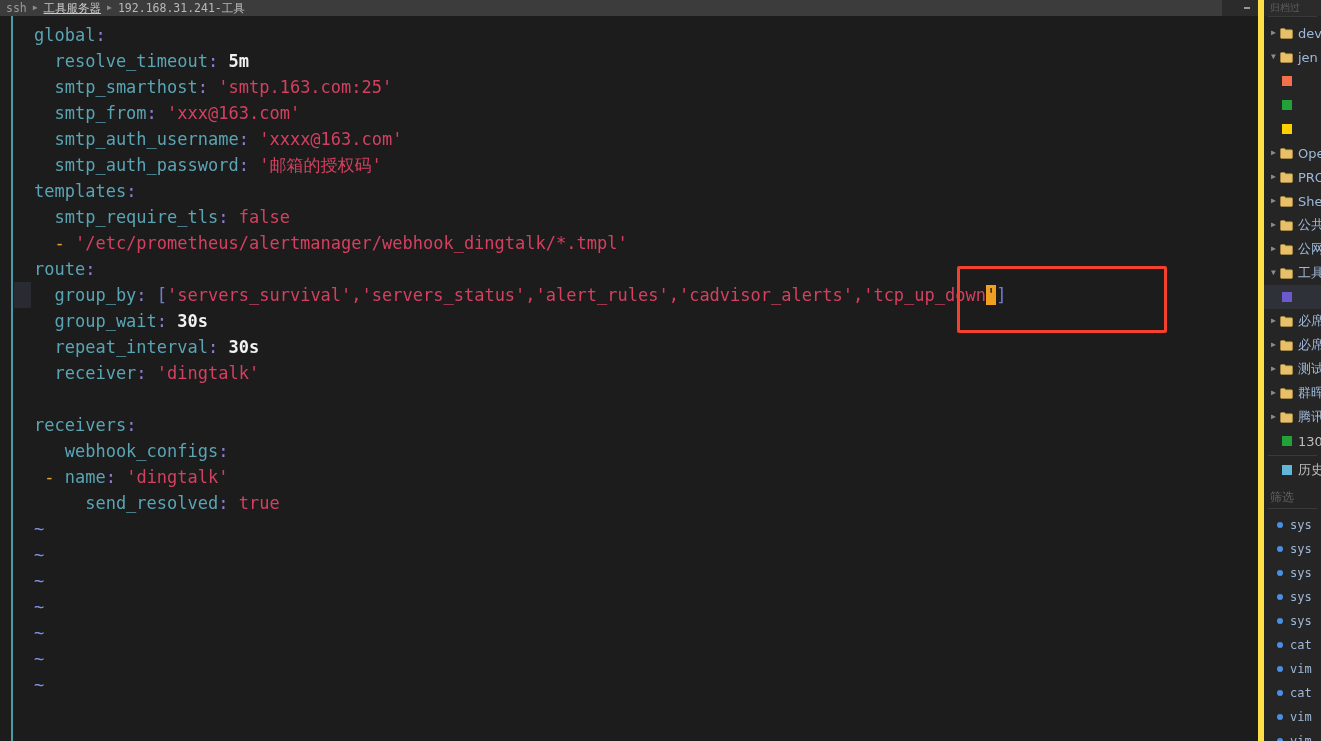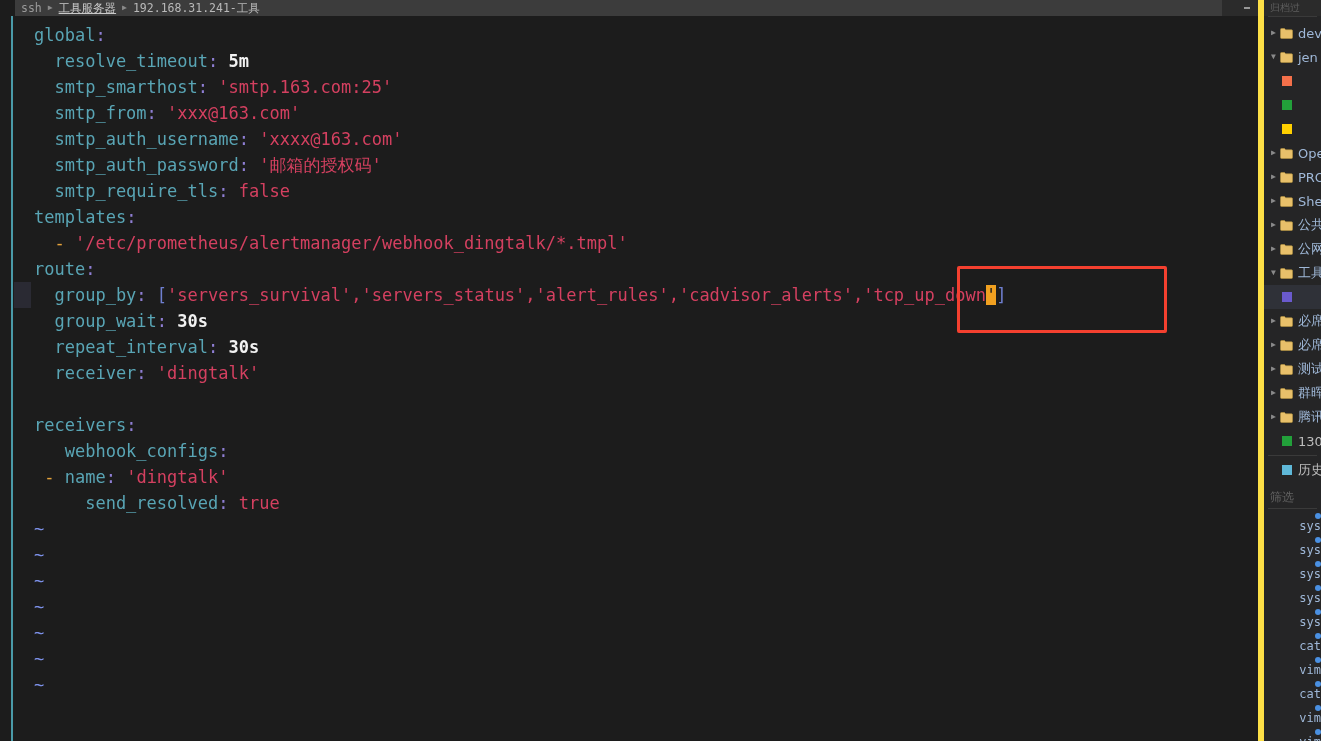--- a/index.html
+++ b/index.html
@@ -17,21 +17,21 @@
   #app {
     position: relative;
     width: 1321px;
     height: 741px;
     background: #1c1c1c;
   }
 
   
   .topbar {
     position: absolute;
-    left: 15px; top: 0;
+    left: 0; top: 0;
     width: 1258px;
     height: 16px;
     background: #3c3c3c;
     display: flex;
     align-items: center;
     box-sizing: border-box;
   }
   .crumbs {
     display: flex;
     align-items: center;
@@ -253,26 +253,25 @@
   }
   .filter-ph {
     font-family: "DejaVu Sans", sans-serif;
     font-size: 12px;
     color: #636363;
     padding-left: 2px;
   }
   .hist-list { padding-top: 4px; }
   .hist-row {
     display: flex;
-    align-items: flex-end;
+    align-items: center;
     height: 24px;
     padding-left: 13px;
     white-space: nowrap;
     overflow: hidden;
-    flex-direction: column;
   }
   .dot {
     width: 6px; height: 6px;
     flex: 0 0 6px;
     border-radius: 50%;
     background: #4a90e2;
   }
   .hist-label {
     font-family: "DejaVu Sans Mono", monospace;
     font-size: 12px;
@@ -318,22 +317,22 @@
   <div class="editor">
     <div class="vscroll"></div>
     <div class="curline" style="top: 266px;"></div>
     <div class="code">
         <div class="ln"><span class="k">global</span><span class="c">:</span></div>
         <div class="ln"><span class="k">  resolve_timeout</span><span class="c">: </span><span class="v">5m</span></div>
         <div class="ln"><span class="k">  smtp_smarthost</span><span class="c">: </span><span class="s">'smtp.163.com:25'</span></div>
         <div class="ln"><span class="k">  smtp_from</span><span class="c">: </span><span class="s">'xxx@163.com'</span></div>
         <div class="ln"><span class="k">  smtp_auth_username</span><span class="c">: </span><span class="s">'xxxx@163.com'</span></div>
         <div class="ln"><span class="k">  smtp_auth_password</span><span class="c">: </span><span class="s">'邮箱的授权码'</span></div>
+        <div class="ln"><span class="k">templates</span><span class="c">:</span></div>
         <div class="ln"><span class="k">  smtp_require_tls</span><span class="c">: </span><span class="s">false</span></div>
-        <div class="ln"><span class="k">templates</span><span class="c">:</span></div>
         <div class="ln"><span class="d">  - </span><span class="s">'/etc/prometheus/alertmanager/webhook_dingtalk/*.tmpl'</span></div>
         <div class="ln"><span class="k">route</span><span class="c">:</span></div>
         <div class="ln"><span class="k">  group_by</span><span class="c">: </span><span class="br">[</span><span class="s">'servers_survival'</span><span class="cm">,</span><span class="s">'servers_status'</span><span class="cm">,</span><span class="s">'alert_rules'</span><span class="cm">,</span><span class="s">'cadvisor_alerts'</span><span class="cm">,</span><span class="s">'tcp_up_down</span><span class="cur">'</span><span class="br">]</span></div>
         <div class="ln"><span class="k">  group_wait</span><span class="c">: </span><span class="v">30s</span></div>
         <div class="ln"><span class="k">  repeat_interval</span><span class="c">: </span><span class="v">30s</span></div>
         <div class="ln"><span class="k">  receiver</span><span class="c">: </span><span class="s">'dingtalk'</span></div>
         <div class="ln">&nbsp;</div>
         <div class="ln"><span class="k">receivers</span><span class="c">:</span></div>
         <div class="ln"><span class="k">   webhook_configs</span><span class="c">:</span></div>
         <div class="ln"><span class="d"> - </span><span class="k">name</span><span class="c">: </span><span class="s">'dingtalk'</span></div>

